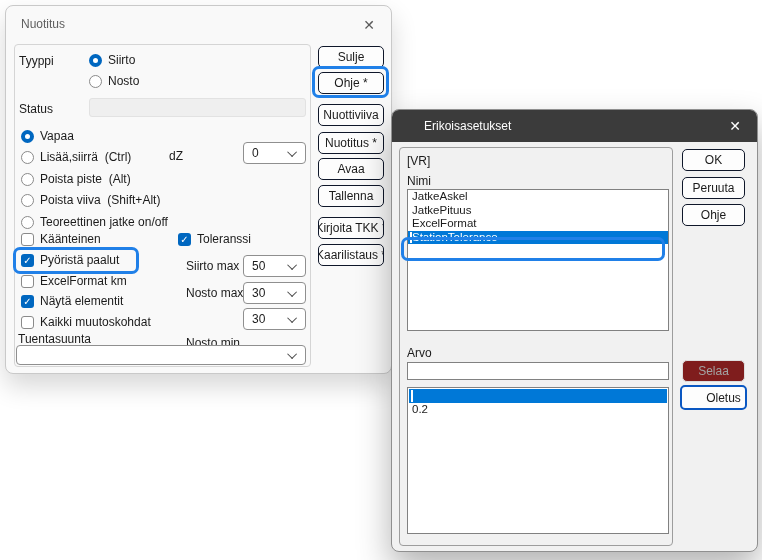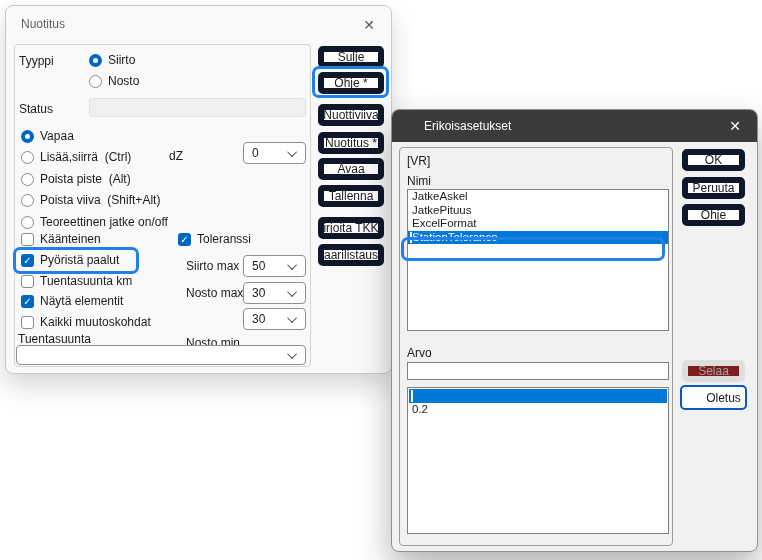--- a/index.html
+++ b/index.html
@@ -59,21 +59,21 @@
   }
   .combo .val { flex: 1 1 auto; overflow: hidden; white-space: pre; }
   .chev {
     width: 7px; height: 7px; flex: 0 0 7px;
     border-left: 1.4px solid #4a4a4a; border-bottom: 1.4px solid #4a4a4a;
     transform: rotate(-45deg) translateY(-2px);
   }
 
   .btn {
     position: absolute; width: 66px; height: 22px;
-    background: #fdfdfd; border: 6px solid #0f172a; border-radius: 5px;
+    background: #fdfdfd; border: 1px solid #0f172a; border-radius: 5px;
     display: flex; align-items: center; justify-content: center;
     font-size: 12px; color: #1b1b1b; white-space: nowrap; overflow: hidden;
     cursor: default;
   }
 
   .annotation {
     position: absolute; border: 3px solid #2080e8; border-radius: 7px;
     pointer-events: none; z-index: 5;
   }
 
@@ -166,21 +166,21 @@
     <span class="checkbox"></span>
     <span>Käänteinen</span>
   </div>
   <div class="annotation" style="left:7px; top:241px; width:126px; height:27px;"></div>
   <div class="row" style="left:15px; top:247px;">
     <span class="checkbox checked"><span>✓</span></span>
     <span>Pyöristä paalut</span>
   </div>
   <div class="row" style="left:15px; top:268px;">
     <span class="checkbox"></span>
-    <span>Tuentasuunta km</span>
+    <span>ExcelFormat km</span>
   </div>
   <div class="row" style="left:15px; top:288px;">
     <span class="checkbox checked"><span>✓</span></span>
     <span>Näytä elementit</span>
   </div>
   <div class="row" style="left:15px; top:309px;">
     <span class="checkbox"></span>
     <span>Kaikki muutoskohdat</span>
   </div>
 

